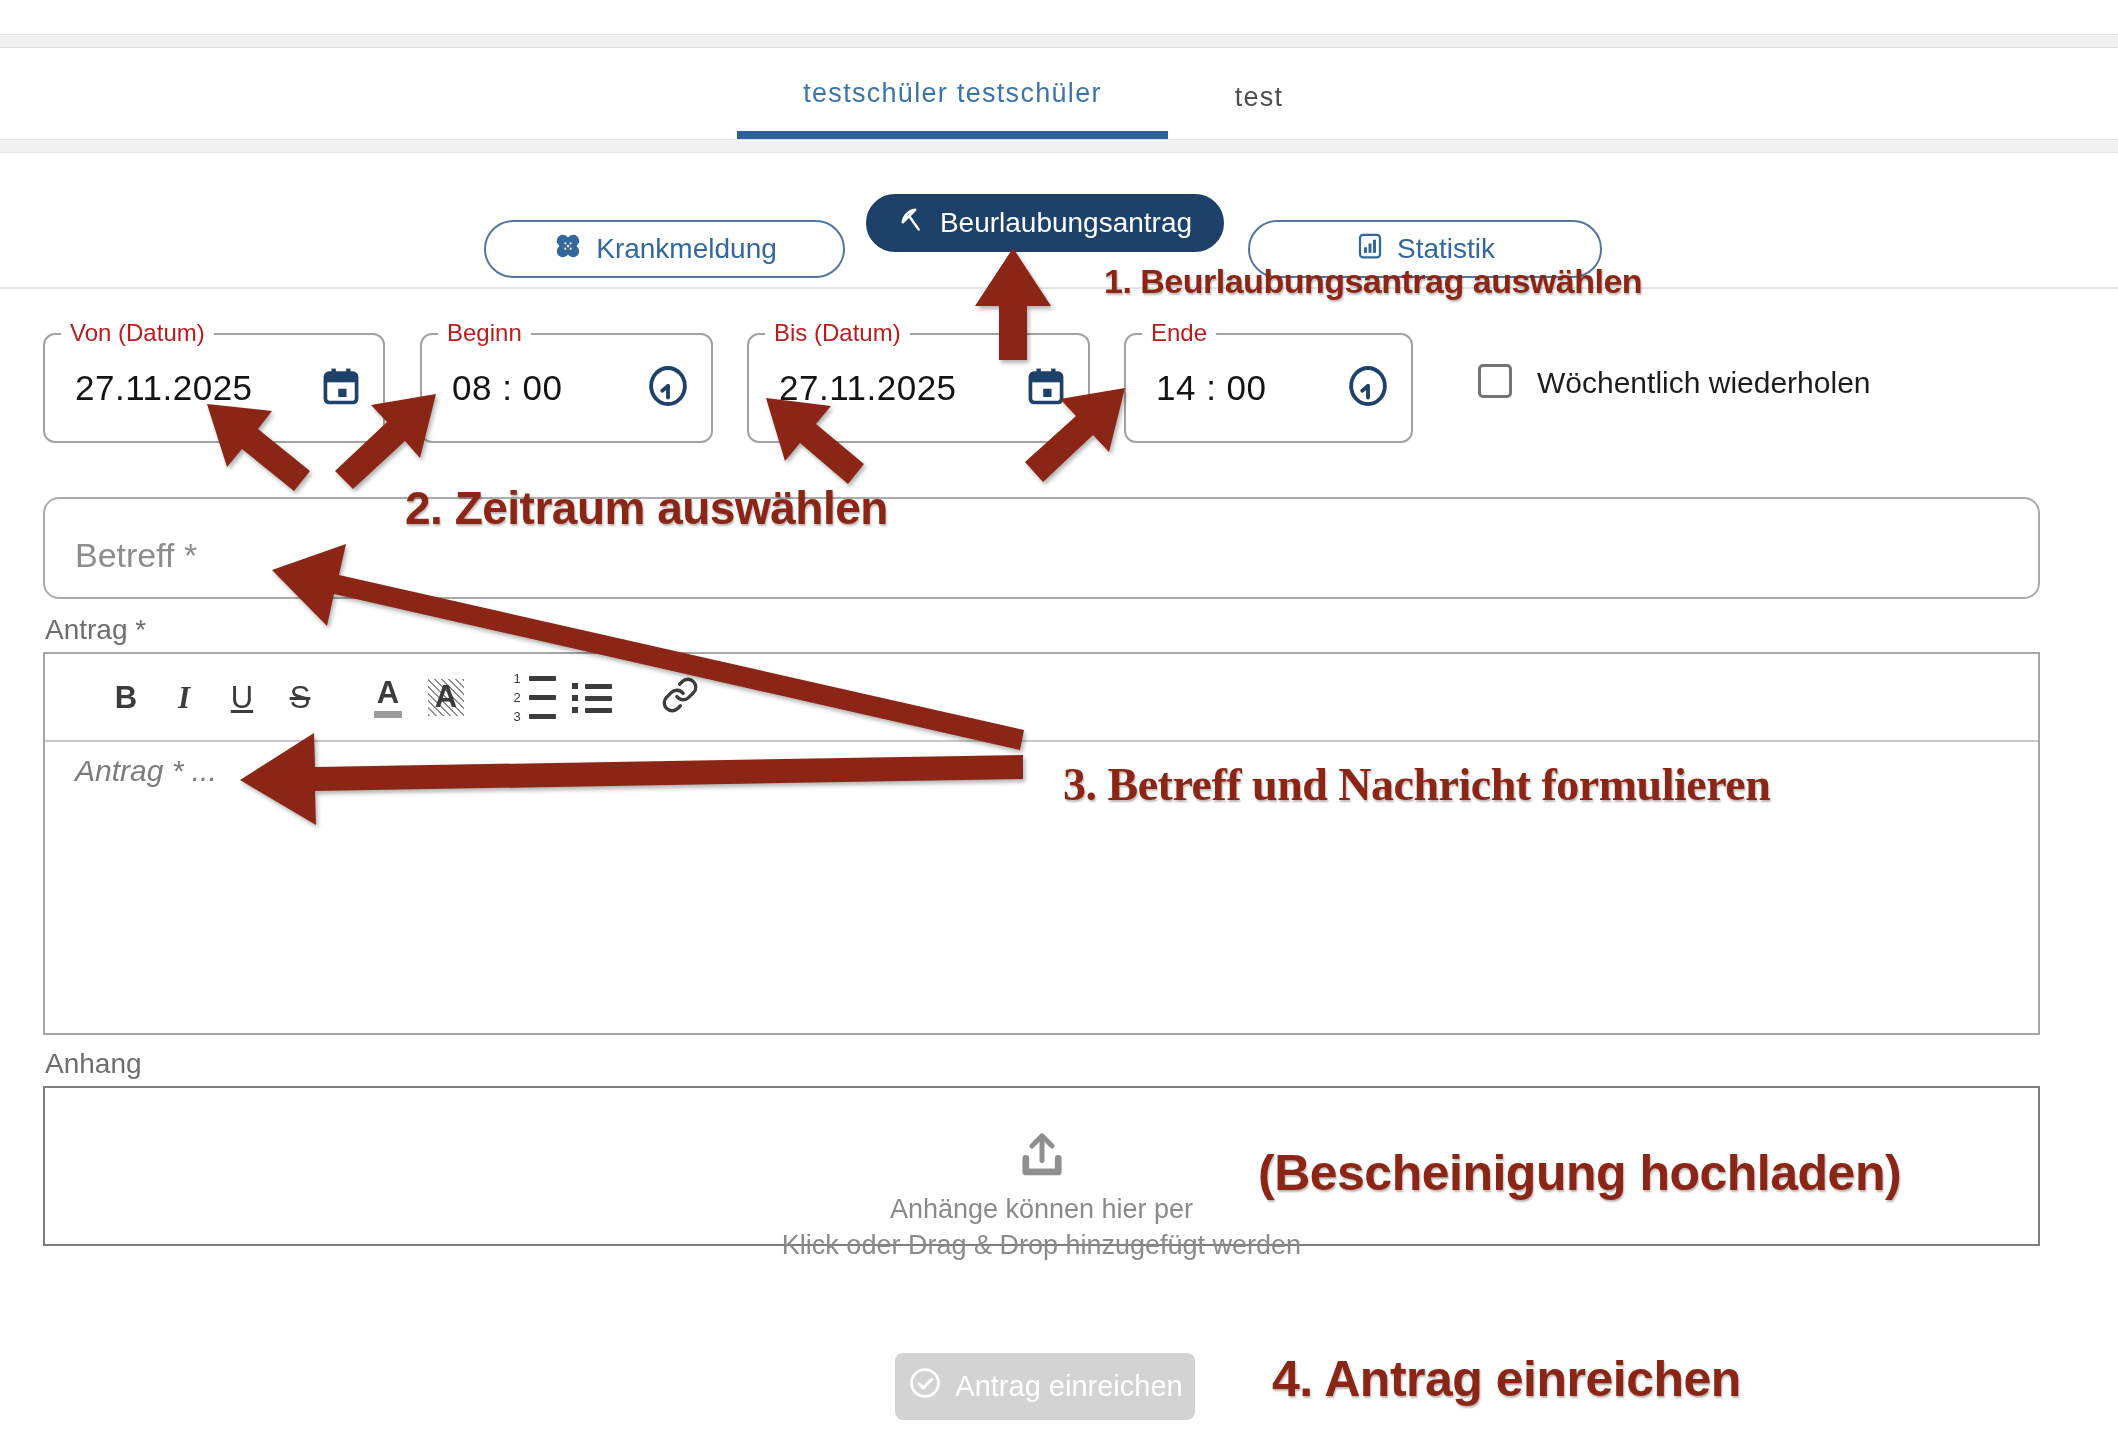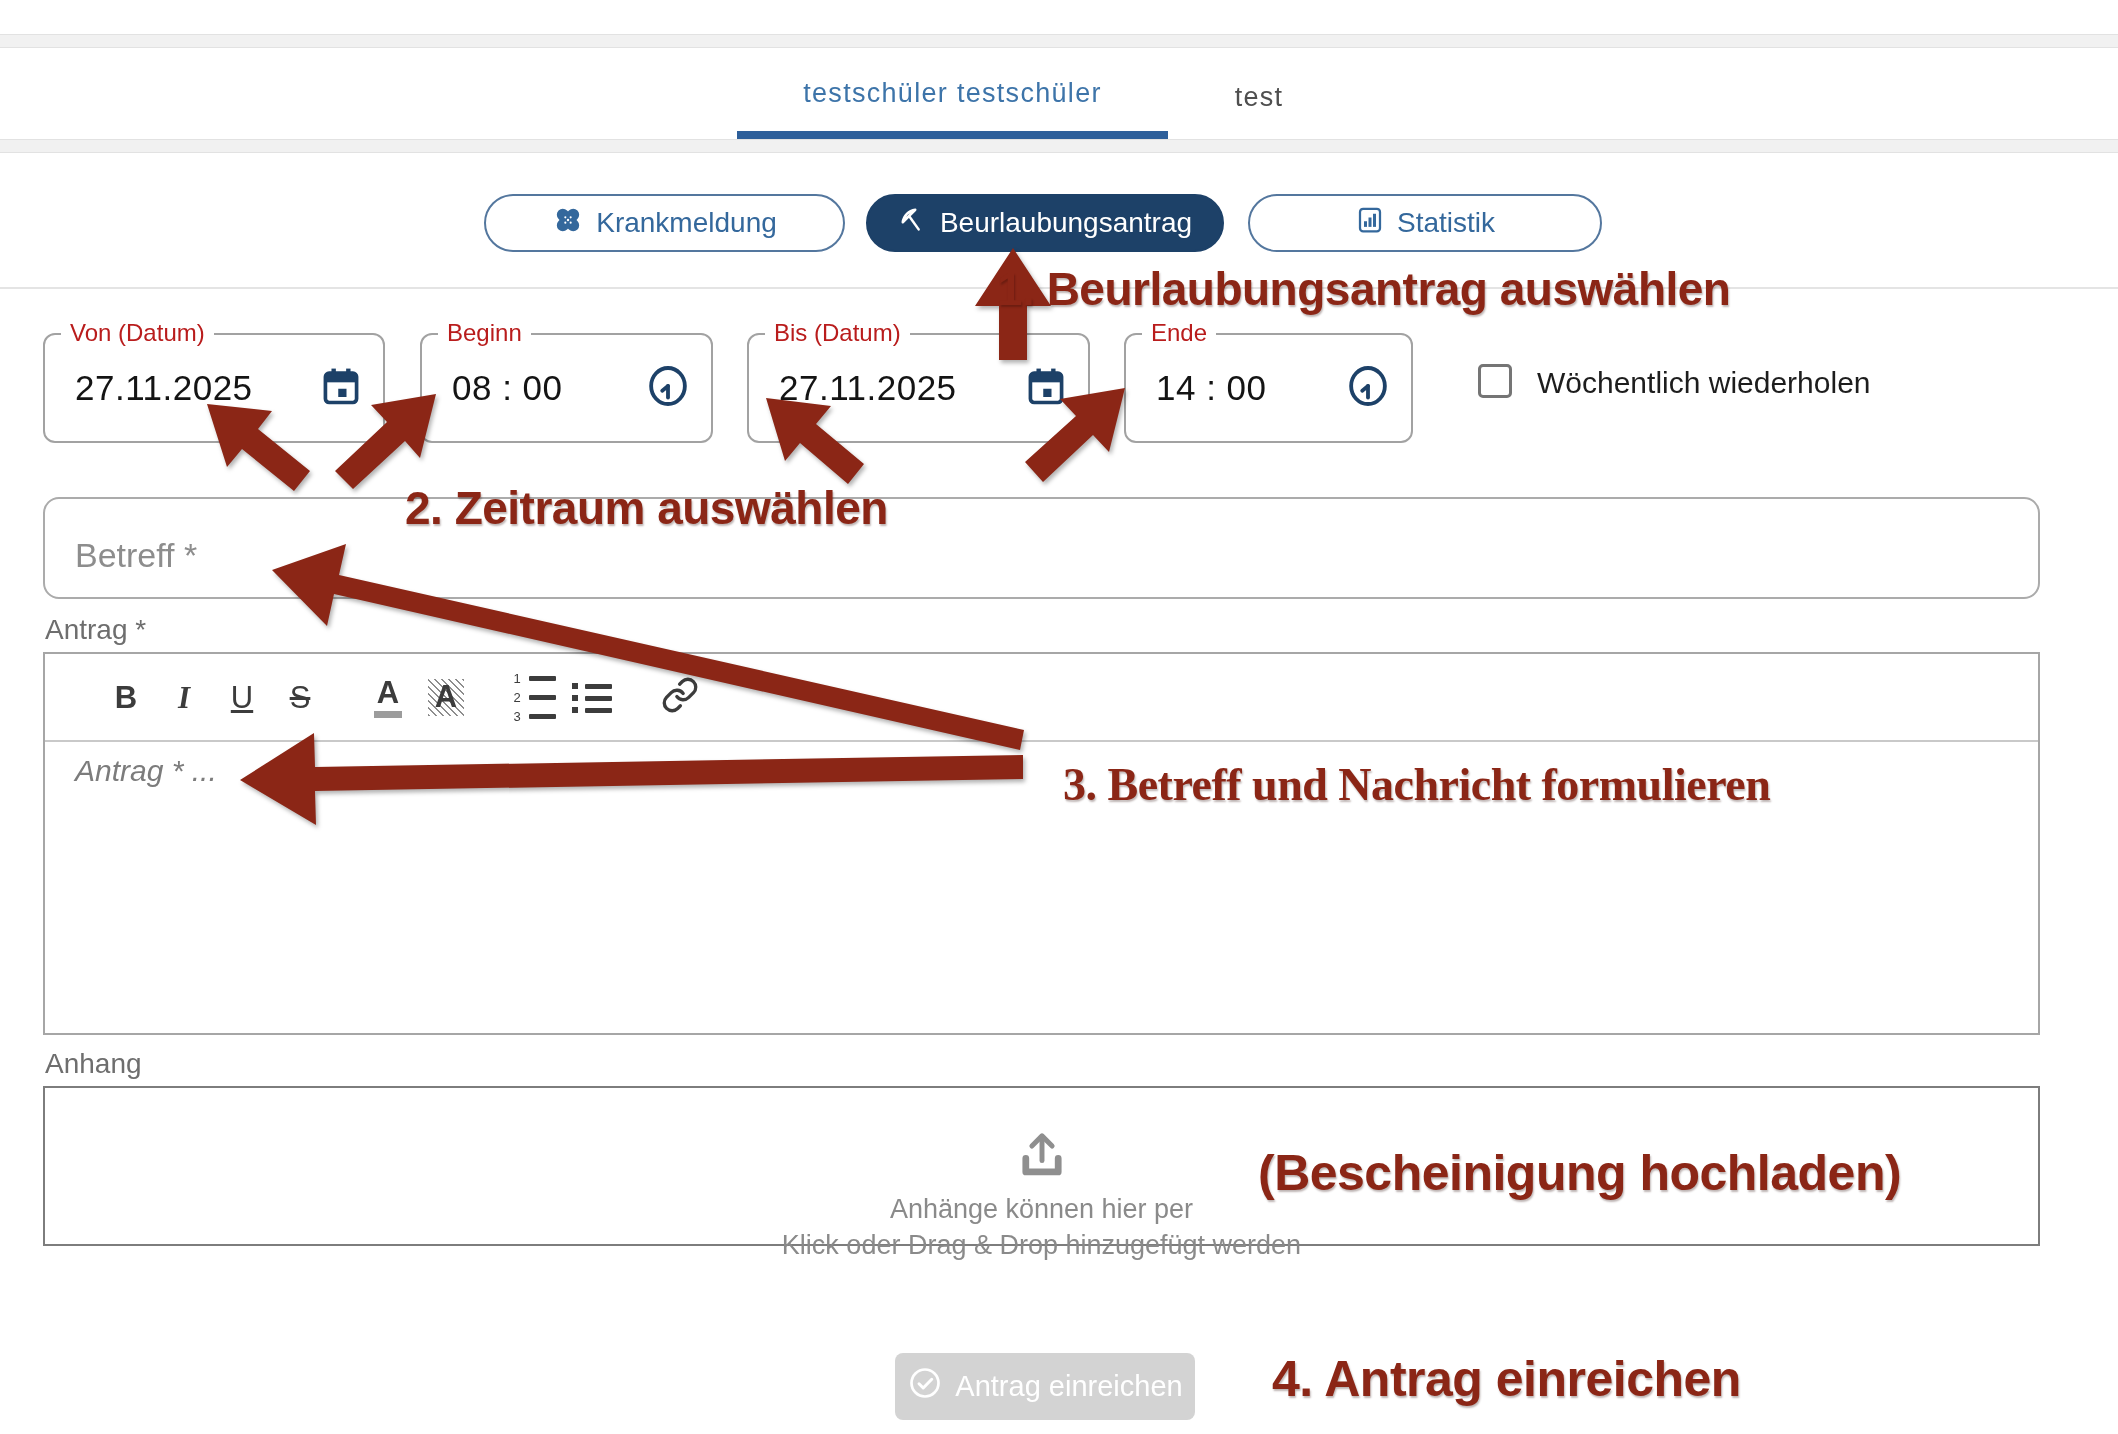--- a/index.html
+++ b/index.html
@@ -12,21 +12,21 @@
   #band1{top:34px;} #band2{top:139px;}
   .tab{position:absolute;top:56px;height:83px;display:flex;align-items:center;justify-content:center;
        font-size:27px;letter-spacing:1.3px;cursor:pointer;box-sizing:border-box;}
   #tab-student{left:737px;width:431px;color:#3d74a9;border-bottom:8px solid #2d5f9a;}
   #tab-test{left:1179px;width:160px;color:#4f4f4f;}
   .divider{position:absolute;top:287px;left:0;width:2118px;height:2px;background:#e4e4e4;}
 
   
   .pill{position:absolute;top:194px;height:58px;border-radius:30px;display:flex;align-items:center;
         justify-content:center;gap:12px;font-size:28px;box-sizing:border-box;cursor:pointer;background:#fff;}
-  .pill.outline{border:2px solid #54779e;color:#34689c;}
+  .pill.outline{border:2px solid #54779e;color:#34689c;margin-top:26px;}
   .pill.active{background:#1d4168;color:#fff;border:2px solid #1d4168;}
   #pill-krank{left:484px;width:361px;}
   #pill-beurlaubung{left:866px;width:358px;}
   #pill-statistik{left:1248px;width:354px;}
 
   
   .field{position:absolute;top:333px;height:110px;border:2px solid #a2a2a2;border-radius:12px;
          box-sizing:border-box;background:#fff;cursor:pointer;}
   .field-label{position:absolute;top:-16px;left:16px;background:#fff;padding:0 9px;
                font-size:24px;color:#b91c1c;white-space:nowrap;}
@@ -77,21 +77,21 @@
             gap:2px;color:#8a8a8a;font-size:27px;text-align:center;line-height:1.25;}
 
   
   .submit{position:absolute;left:895px;top:1353px;width:300px;height:67px;background:#d3d3d3;border:none;
           border-radius:8px;color:#fff;font-size:29px;display:flex;align-items:center;justify-content:center;
           gap:12px;cursor:not-allowed;font-family:"Liberation Sans",sans-serif;}
 
   
   .annotation{position:absolute;color:#8b2616;font-weight:700;letter-spacing:-0.5px;white-space:nowrap;
               text-shadow:1px 2px 2px rgba(40,10,5,0.30);z-index:20;}
-  #ann1{left:997px;top:262px;font-size:46px;}
+  #ann1{left:1104px;top:262px;font-size:34px;}
   #ann2{left:405px;top:481px;font-size:46px;}
   #ann3{left:1063px;top:758px;font-size:46px;font-family:Liberation Serif, serif;}
   #ann-upload{left:1258px;top:1144px;font-size:50px;}
   #ann4{left:1272px;top:1350px;font-size:50px;}
 
   #arrow-layer{position:absolute;left:0;top:0;z-index:18;pointer-events:none;}
   .arrow{filter:drop-shadow(2px 3px 2px rgba(0,0,0,0.30));}
 </style>
 </head>
 <body>

